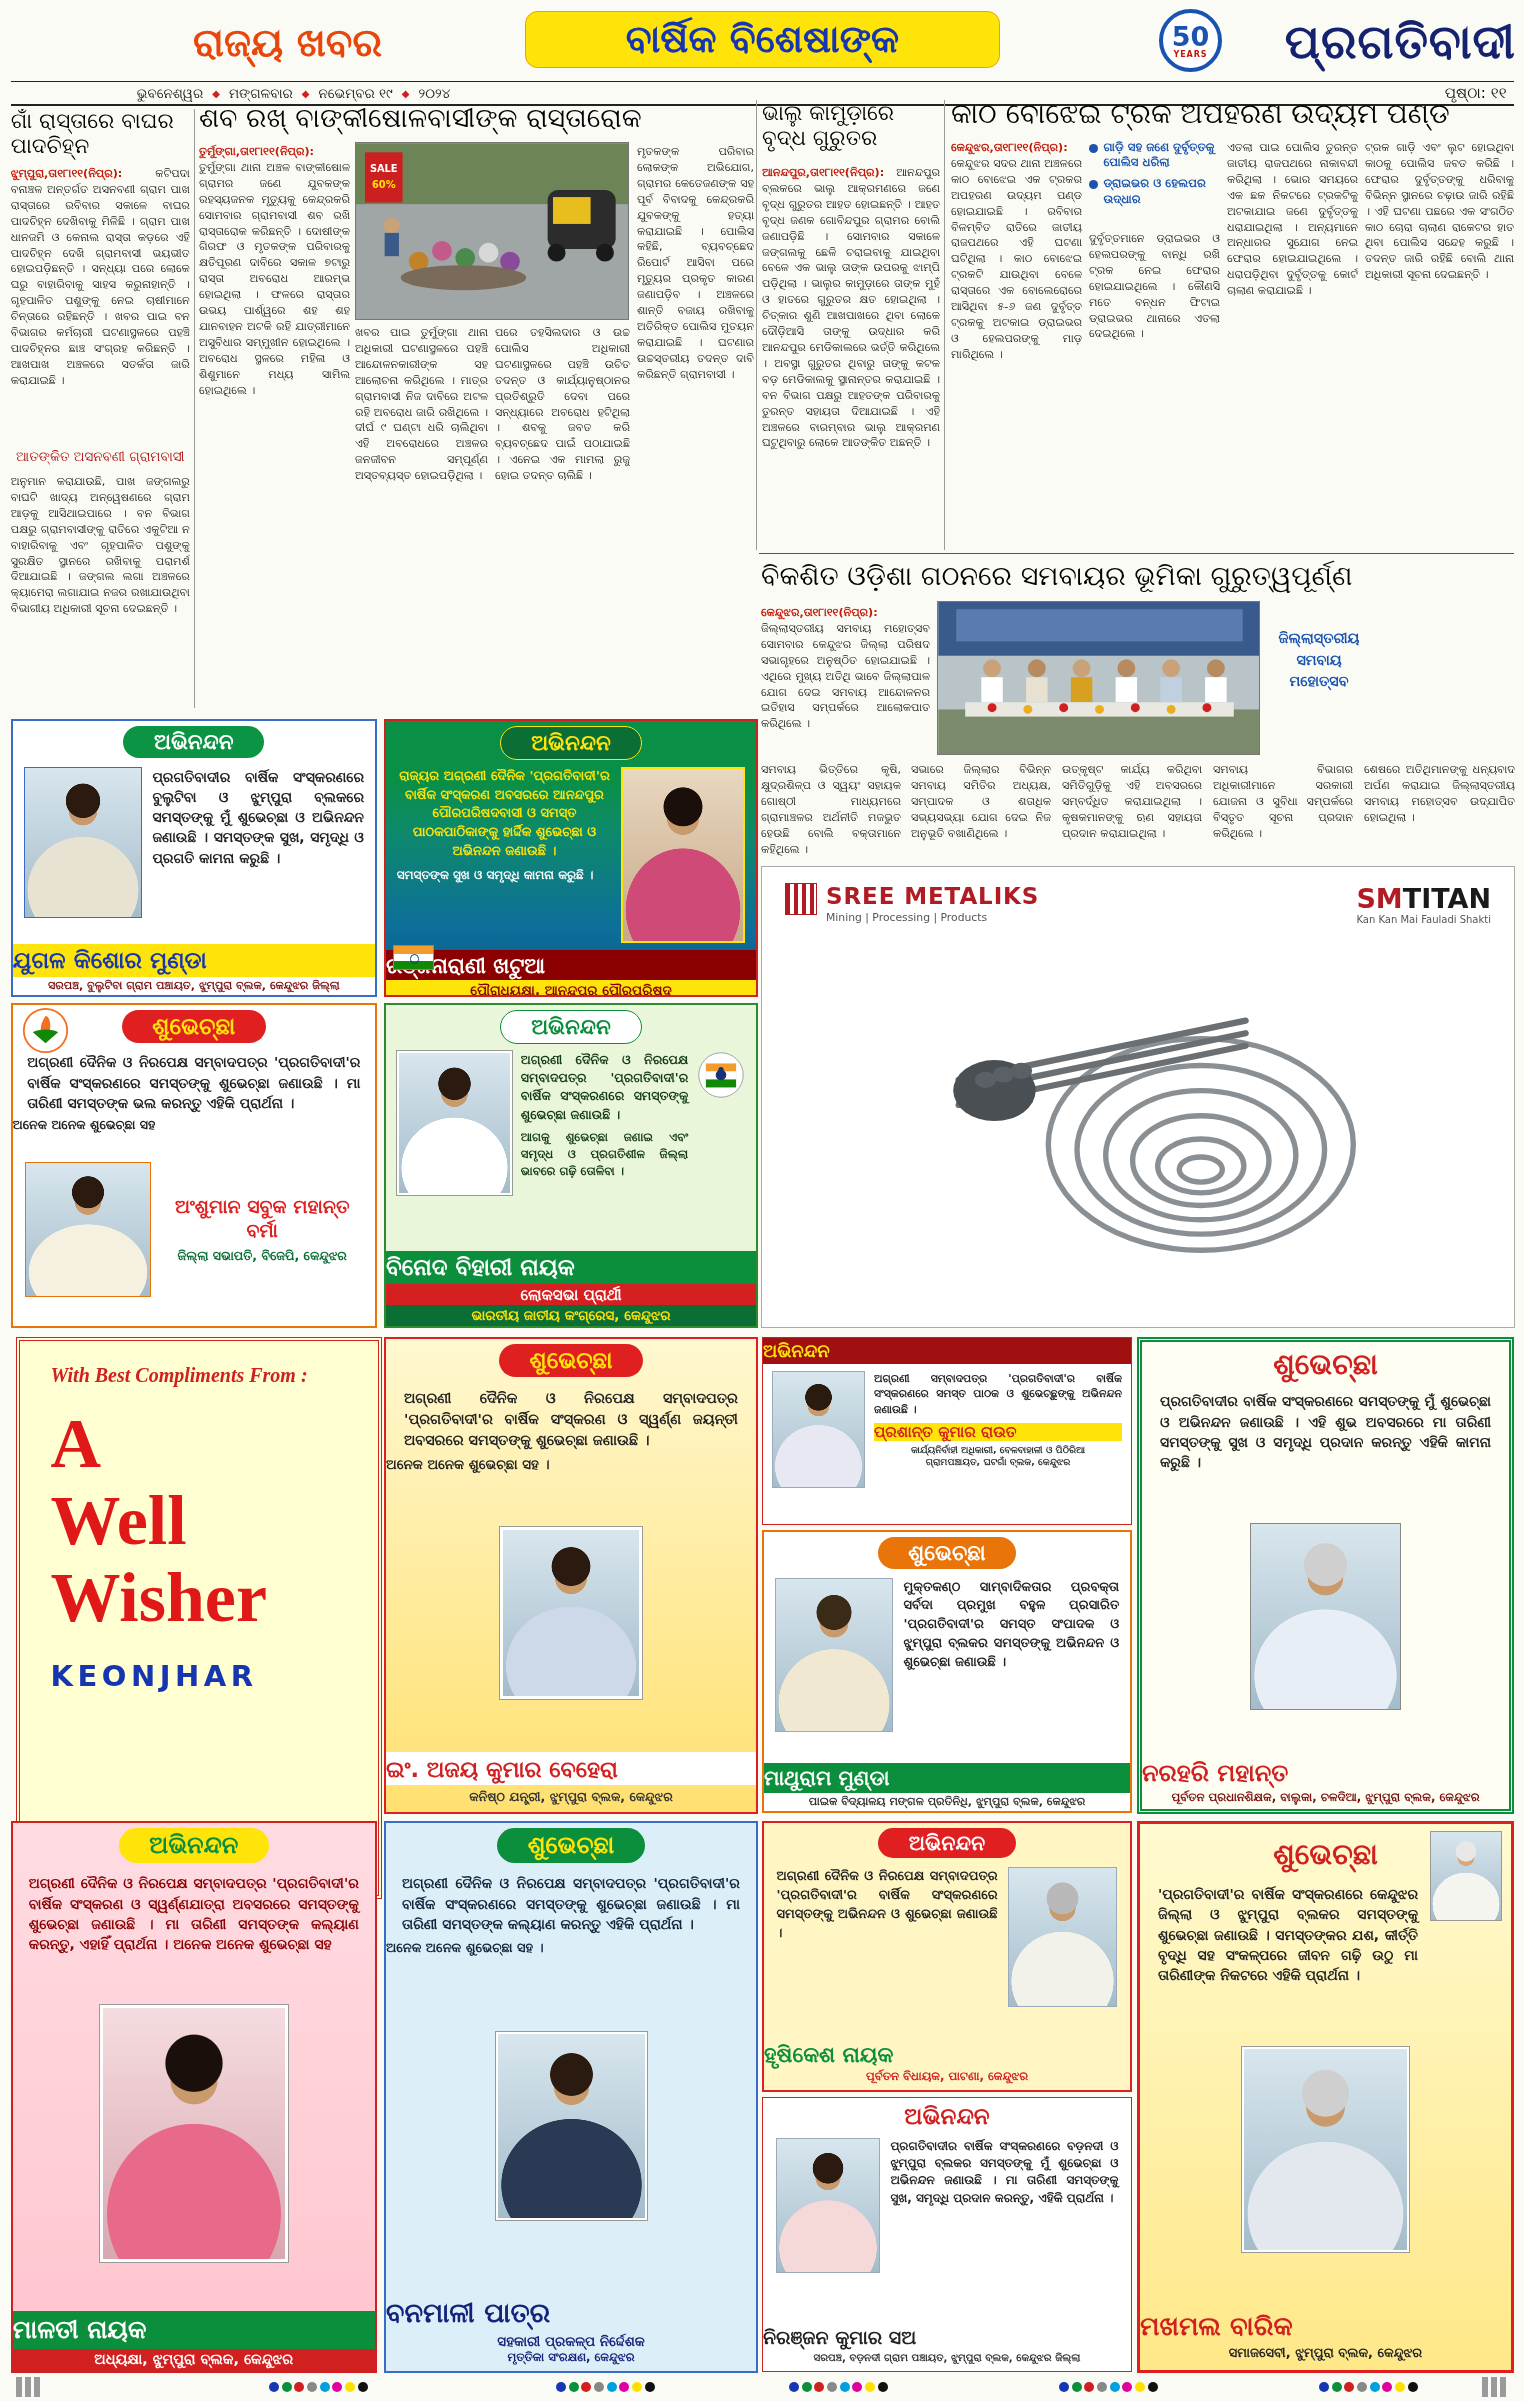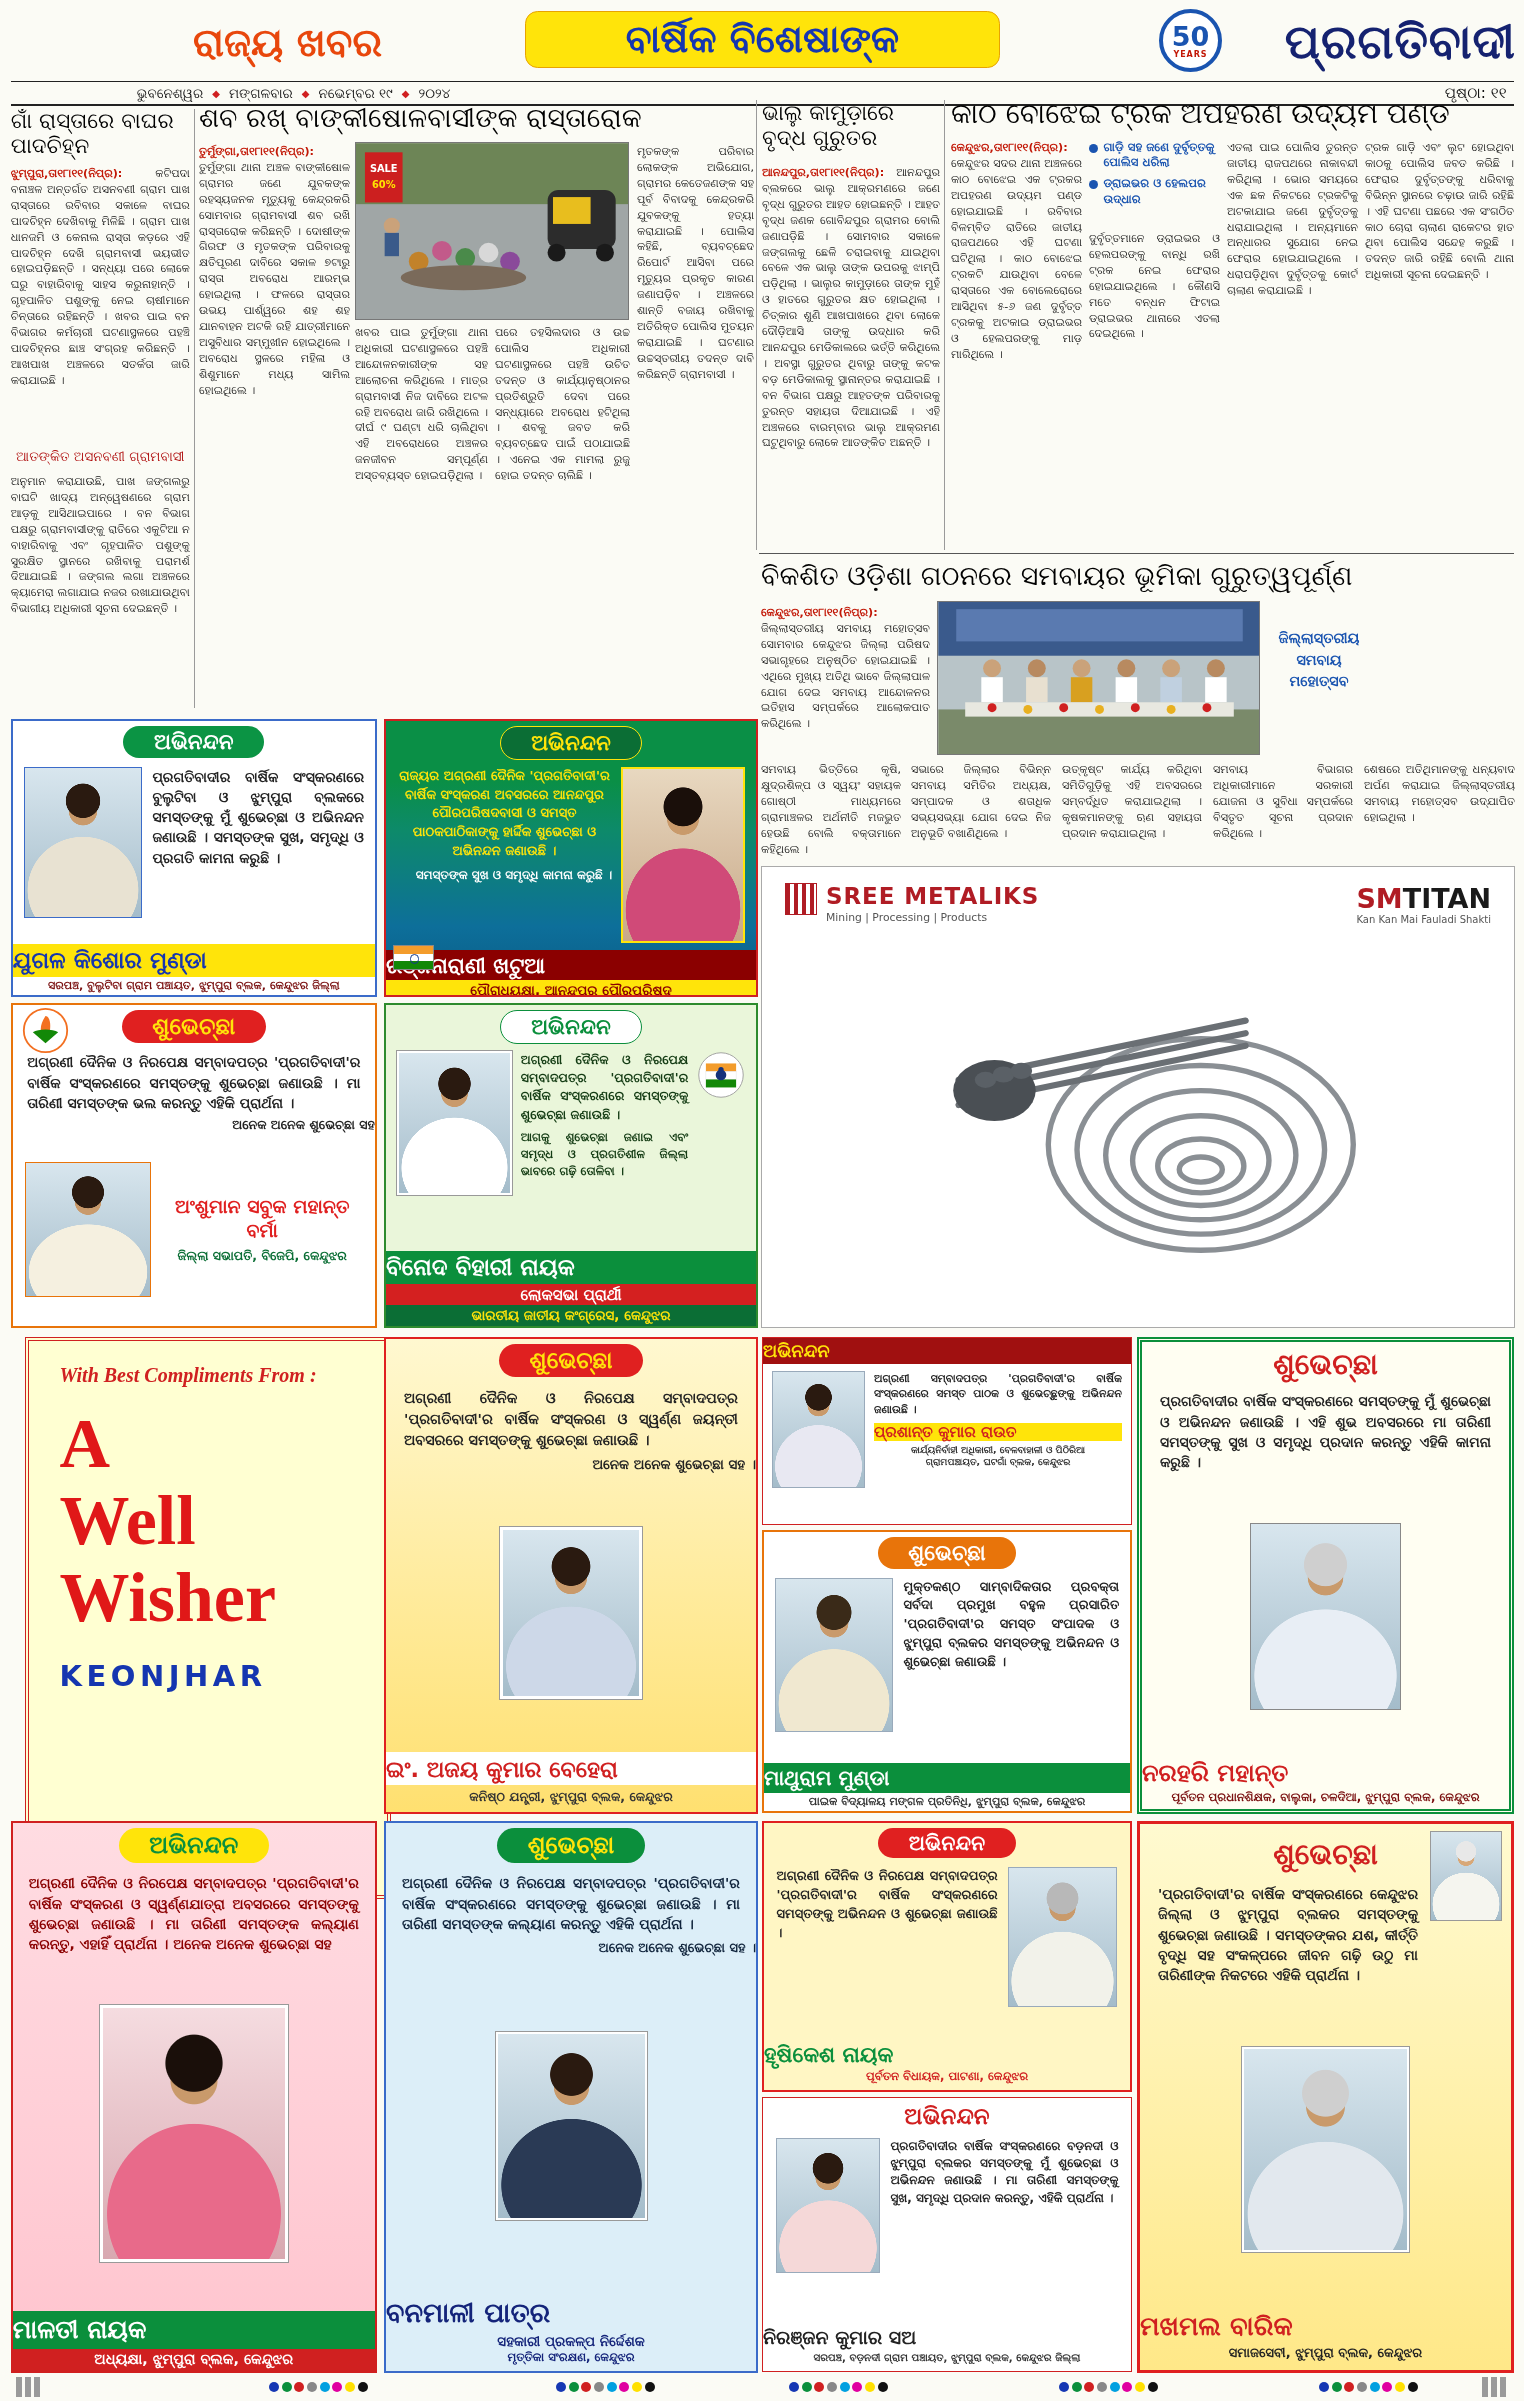--- a/index.html
+++ b/index.html
@@ -33,21 +33,21 @@
   radial-gradient(circle at 50% 22%, var(--hair,#2a1a10) 0 13%, transparent 13.5%),
   radial-gradient(circle at 50% 29%, var(--skin,#c99a6b) 0 11.5%, transparent 12%),
   radial-gradient(ellipse 48% 36% at 50% 82%, var(--shirt,#e7e7e2) 0 99%, transparent 100%)}
 
 .ad{position:absolute;overflow:hidden;display:flex;flex-direction:column}
 .pill{display:inline-block;padding:2.7px 30.5px;border-radius:18px;font-weight:bold;line-height:1.2}
 .ad-head{text-align:center;padding-top:5.4px}
 .ad-body{font-weight:bold;text-align:justify;line-height:1.45;padding:7.2px 10.8px}
 .namestrip{text-align:left;font-weight:bold}
 .titlestrip{text-align:center;font-weight:bold}
-.center{text-align:right}
+.center{text-align:left}
 .inflag{position:relative;width:41px;height:25px;border:0.9px solid #888;
   background:linear-gradient(180deg,#f39c2c 0 33%,#fff 33% 66%,#128807 66%)}
 .inflag::after{content:"";position:absolute;left:50%;top:50%;width:7.2px;height:7.2px;margin:-3.6px 0 0 -3.6px;border-radius:50%;border:1.3px solid #123a8c}
 .regdots{position:absolute;display:flex;gap:2.7px}
 .regdots i{width:10px;height:10px;border-radius:50%;display:block}
 .graybars{position:absolute;display:flex;gap:2.7px}
 .graybars i{width:6.3px;height:20px;background:#9a9a9a;display:block}
 </style>
 </head>
 <body>
@@ -299,21 +299,21 @@
         <rect x="10" y="32" width="34" height="9" fill="#128807"></rect>
         <circle cx="27" cy="27" r="6" fill="#15327a"></circle>
         <rect x="24" y="18" width="6" height="10" rx="3" fill="#15327a"></rect>
       </svg>
     </div>
     <div class="namestrip" style="background:#0b8f3c;color:#ffffff;font-size:23px;padding:2.7px 0">ବିନୋଦ ବିହାରୀ ନାୟକ</div>
     <div class="titlestrip" style="background:#d42020;color:#ffffff;font-size:15.2px;padding:1.8px 0">ଲୋକସଭା ପ୍ରାର୍ଥୀ</div>
     <div class="titlestrip" style="background:#0b6e35;color:#ffe40a;font-size:13.5px;padding:1.8px 0">ଭାରତୀୟ ଜାତୀୟ କଂଗ୍ରେସ, କେନ୍ଦୁଝର</div>
   </div>
 
-  <div class="ad" style="left:25px;top:1337px;width:366px;height:562px;background:#ffffd2;border:4.5px double #d02020;padding:23px 30.5px">
+  <div class="ad" style="left:16px;top:1337px;width:366px;height:562px;background:#ffffd2;border:4.5px double #d02020;padding:23px 30.5px">
     <div style="font-family:'Liberation Serif',serif;font-style:italic;color:#d02020;font-size:20px;font-weight:bold">With Best Compliments From :</div>
     <div style="font-family:'Liberation Serif',serif;color:#e01818;font-size:70px;font-weight:bold;margin-top:18px;line-height:1.1">A</div>
     <div style="font-family:'Liberation Serif',serif;color:#e01818;font-size:70px;font-weight:bold;line-height:1.1">Well</div>
     <div style="font-family:'Liberation Serif',serif;color:#e01818;font-size:70px;font-weight:bold;line-height:1.1">Wisher</div>
     <div style="color:#1536b0;font-size:29px;font-weight:bold;letter-spacing:4.5px;margin-top:23px">KEONJHAR</div>
   </div>
 
   <div class="ad" style="left:384px;top:1337px;width:374px;height:477px;border:2.7px solid #e02020;
               background:linear-gradient(#fff8d0,#ffe070)">
     <div class="ad-head"><span class="pill" style="background:#e02020;color:#ffe40a;font-size:23px">ଶୁଭେଚ୍ଛା</span></div>

